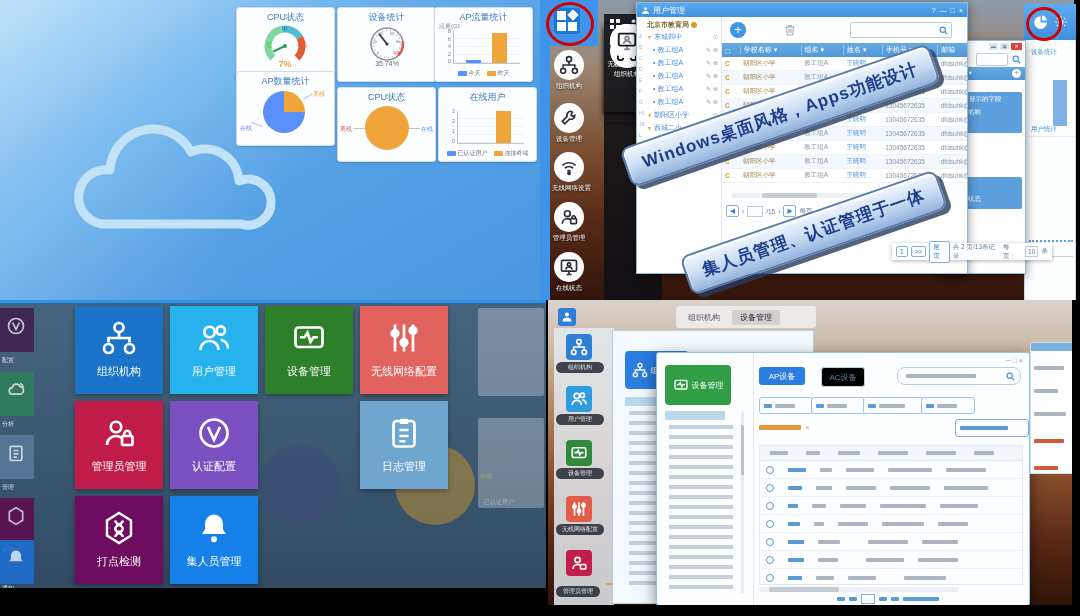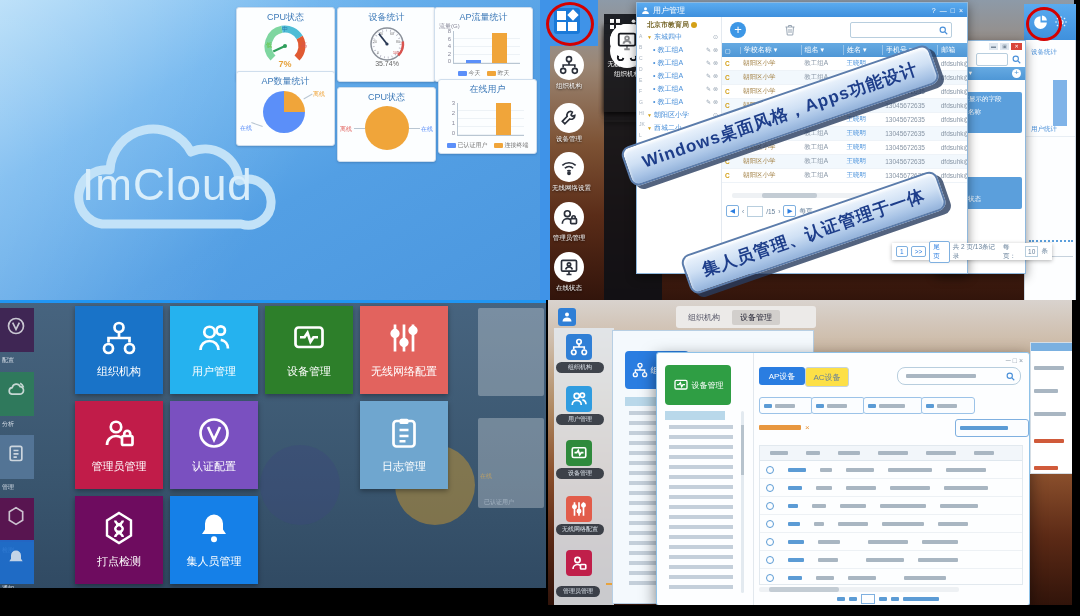--- a/index.html
+++ b/index.html
@@ -66,21 +66,20 @@
 </style>
 </head>
 <body>
 
 <div id="quad-tl" class="quad">
   <div class="streak"></div>
 
   <svg class="abs" style="left:48px;top:104px" width="228" height="132" viewBox="0 0 228 132">
     <path d="M54 120 A27 27 0 1 1 62 66 A43 43 0 0 1 143 48 A34 34 0 0 1 191 77 A23 23 0 1 1 193 120 Z" fill="none" stroke="#c2e2f8" stroke-width="9" stroke-linejoin="round" stroke-linecap="round"></path>
   </svg>
-  <div class="logo-text" style="left:82px;top:160px">ImCloud</div>
 
   <div class="card" style="left:236px;top:7px">
     <div class="ttl">CPU状态</div>
     <svg class="abs" style="left:16px;top:12px" width="64" height="50" viewBox="0 0 64 50">
       <path d="M20,38 A17,17 0 0 1 29,9.3" fill="none" stroke="#7ed6a0" stroke-width="7"></path>
       <path d="M29,9.3 A17,17 0 0 1 46.7,17.5" fill="none" stroke="#4fbdd6" stroke-width="7"></path>
       <path d="M46.7,17.5 A17,17 0 0 1 44,38" fill="none" stroke="#e05a33" stroke-width="7"></path>
       <line x1="32" y1="26" x2="20.2" y2="31.5" stroke="#2e9e5b" stroke-width="2"></line>
       <circle cx="32" cy="26" r="2" fill="#2e9e5b"></circle>
       <text x="13" y="27" font-size="6" fill="#67c23a">低</text>
@@ -139,21 +138,21 @@
 
   <div class="card" style="left:337px;top:87px">
     <div class="ttl">CPU状态</div>
     <div class="pie" style="left:27px;top:18px;width:44px;height:44px;background:#f0a53a"></div>
     <div class="pline" style="left:16px;top:40px;width:11px"></div>
     <div class="plbl" style="left:2px;top:37px;color:#e2635e">离线</div>
     <div class="pline" style="left:71px;top:40px;width:11px"></div>
     <div class="plbl" style="left:83px;top:37px;color:#5b8ff9">在线</div>
   </div>
 
-  <div class="card" style="left:438px;top:79px">
+  <div class="card" style="left:438px;top:87px">
     <div class="ttl">在线用户</div>
     <div class="yticks" style="top:20px">
       <span>3</span>
         <span>2</span>
         <span>1</span>
         <span>0</span>
     </div>
     <div class="plot" style="top:23px">
       <div class="bar" style="left: 12px; background: rgb(91, 143, 249); height: 0%;"></div>
       <div class="bar" style="left: 38px; background: rgb(240, 165, 58); height: 100%;"></div>
@@ -766,21 +765,21 @@
         <span style="color:#fff;font-size:8px">设备管理</span>
       </div>
       <div class="abs" style="left:8px;top:58px;width:60px;height:9px;background:#b9d8ea"></div>
       <div class="abs rowbars" style="left:12px;top:72px;width:64px;height:168px"></div>
       <div class="abs" style="left:84px;top:58px;width:3px;height:182px;background:#e3eaf0;border-radius:2px">
           <div style="width:3px;height:50px;background:#b7c3cd;margin-top:14px"></div>
         </div>
       <div class="abs" style="left:96px;top:0;width:1px;height:252px;background:#e2e8ee"></div>
 
       <div class="abs" style="left:102px;top:14px;width:46px;height:18px;background:#2a7de1;border-radius:3px;color:#fff;font-size:8px;display:flex;align-items:center;justify-content:center">AP设备</div>
-      <div class="abs" style="left:148px;top:14px;width:42px;height:18px;background:#fde047;border:1px solid #c5d4e0;border-radius:3px;color:#67809a;font-size:8px;display:flex;align-items:center;justify-content:center">AC设备</div>
+      <div class="abs" style="left:164px;top:14px;width:42px;height:18px;background:#000000;border:1px solid #c5d4e0;border-radius:3px;color:#67809a;font-size:8px;display:flex;align-items:center;justify-content:center">AC设备</div>
       <div class="abs" style="left:240px;top:14px;width:122px;height:16px;border:1px solid #b8cede;border-radius:8px;display:flex;align-items:center">
         <span class="gbar" style="width:70px;margin-left:8px"></span>
         <svg style="margin-left:auto;margin-right:5px" width="9" height="9" viewBox="0 0 12 12">
             <circle cx="5" cy="5" r="3.5" fill="none" stroke="#4a90d9" stroke-width="1.5"></circle>
             <line x1="8" y1="8" x2="11" y2="11" stroke="#4a90d9" stroke-width="1.5"></line>
           </svg>
       </div>
 
       <div class="obtn" style="left:102px;top:44px;width:44px;height:15px">
           <span class="bbar" style="width:8px"></span>

